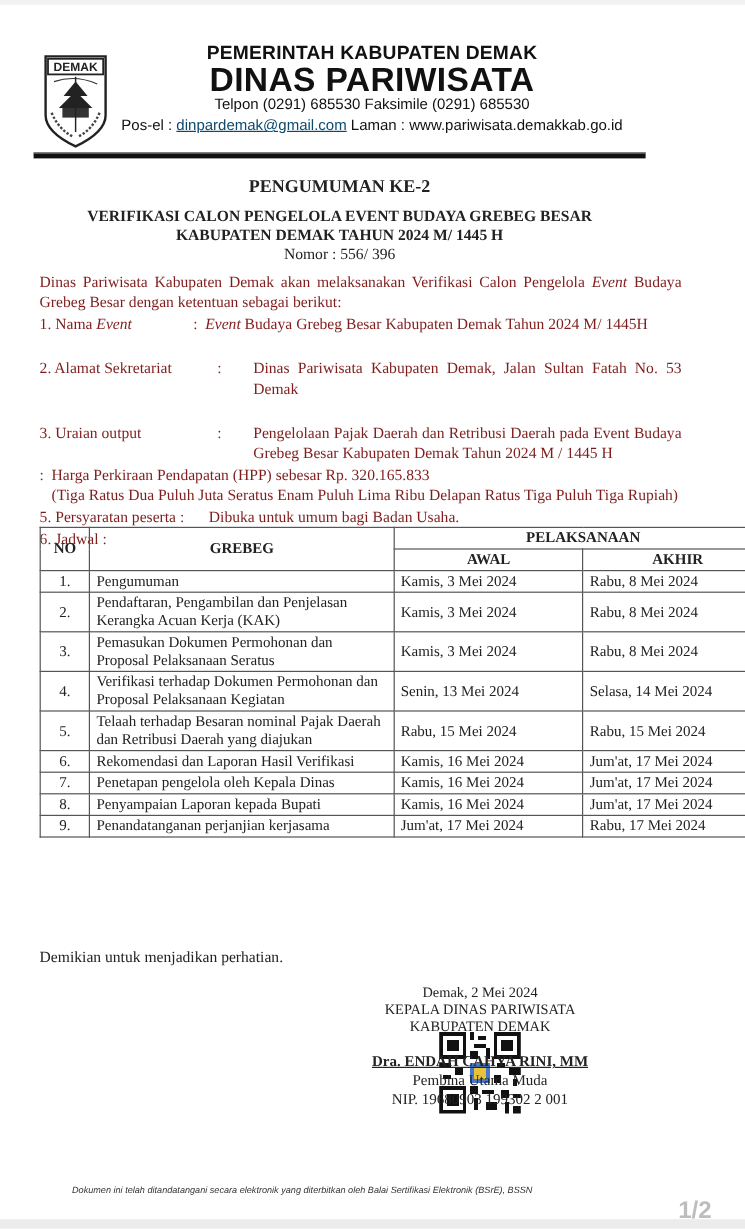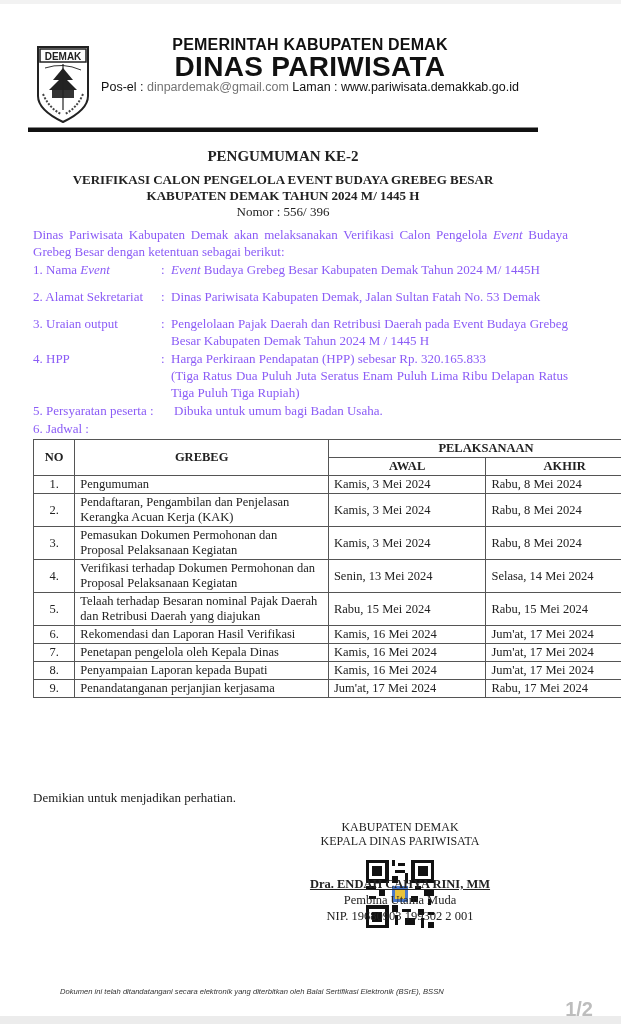--- a/index.html
+++ b/index.html
@@ -10,38 +10,38 @@
   .topbar { position: absolute; left: 0; top: 0; width: 621px; height: 4px; background: #f2f2f2; }
   .bottombar { position: absolute; left: 0; bottom: 0; width: 621px; height: 8px; background: #ececec; }
 
   
   .logo { position: absolute; left: 35px; top: 44px; width: 56px; height: 80px; }
   .head { position: absolute; left: 100px; top: 35px; width: 420px; text-align: center;
           font-family: "Liberation Sans", sans-serif; color: #111; }
   .head .l1 { font-size: 16px; font-weight: bold; letter-spacing: 0.2px; line-height: 20px; }
   .head .l2 { font-size: 28px; font-weight: bold; line-height: 24px; letter-spacing: 0.3px; }
   .head .l3, .head .l4, .head .l5 { font-size: 12.5px; line-height: 17px; }
-  .head a { color: #737373; }
+  .head a { color: #0c4a6e; text-decoration: underline; }
   .rule { position: absolute; left: 28px; top: 127px; width: 510px; height: 4px; background: #111;
           border-top: 1px solid #888; }
 
   
   .titles { position: absolute; left: 28px; top: 146px; width: 510px; text-align: center; font-family: "Liberation Serif", serif; }
   .titles .t1 { font-size: 15px; font-weight: bold; line-height: 20px; }
   .titles .t2 { font-size: 13px; font-weight: bold; line-height: 16px; margin-top: 6px; }
   .titles .t3 { font-size: 13px; line-height: 15px; }
 
   .body { position: absolute; left: 33px; top: 226px; width: 535px; font-family: "Liberation Serif", serif;
-          font-size: 13px; line-height: 17px; color: #8b5cf6; }
+          font-size: 13px; line-height: 17px; color: #7f1d1d; }
   .intro { text-align: justify; margin: 0; }
   .row { display: flex; margin-top: 1px; }
   .row .lbl { width: 128px; flex: none; }
   .row .col { width: 10px; flex: none; }
   .row .val { flex: 1; text-align: justify; }
-  .row.gap { margin-top: 10px; }
+  .row.gap { margin-top: 20px; gap: 20px; }
   i { font-style: italic; }
 
   table { position: absolute; left: 33px; top: 439px; width: 611px; border-collapse: collapse;
           font-family: "Liberation Serif", serif; font-size: 12.5px; color: #222; }
   td, th { border: 1px solid #555; padding: 1px 5px; line-height: 15px; }
   th { font-weight: bold; text-align: center; }
   td.no { text-align: center; width: 26px; }
   td.tah { width: 216px; text-align: left; margin-left: 44px; }
   td.dt { text-align: left; width: 130px; }
 
@@ -72,20 +72,21 @@
   <path d="M28 32 L14 46 H42 Z" fill="#222"></path>
   <rect x="17" y="46" width="22" height="8" fill="#333"></rect>
   <line x1="28" y1="20" x2="28" y2="66" stroke="#222" stroke-width="1.2"></line>
   <path d="M8 50 Q14 64 26 70" fill="none" stroke="#444" stroke-width="2" stroke-dasharray="2 1.5"></path>
   <path d="M48 50 Q42 64 30 70" fill="none" stroke="#444" stroke-width="2" stroke-dasharray="2 1.5"></path>
 </svg>
 
 <div class="head">
   <div class="l1">PEMERINTAH KABUPATEN DEMAK</div>
   <div class="l2">DINAS PARIWISATA</div>
+  <div class="l4">Telpon (0291) 685530 Faksimile (0291) 685530</div>
   <div class="l5">
     <span>Pos-el : </span><a>dinpardemak@gmail.com</a><span> Laman : </span><span>www.pariwisata.demakkab.go.id</span>
   </div>
 </div>
 <div class="rule"></div>
 
 <div class="titles">
   <div class="t1">PENGUMUMAN KE-2</div>
   <div class="t2">VERIFIKASI CALON PENGELOLA  EVENT  BUDAYA  GREBEG  BESAR</div>
   <div class="t2" style="margin-top:0">KABUPATEN DEMAK TAHUN 2024 M/ 1445 H</div>
@@ -105,21 +106,20 @@
     <div class="lbl">2. Alamat Sekretariat</div>
     <div class="col">:</div>
     <div class="val">Dinas Pariwisata Kabupaten Demak,  Jalan Sultan Fatah No. 53 Demak</div>
   </div>
   <div class="row gap">
     <div class="lbl">3. Uraian output</div>
     <div class="col">:</div>
     <div class="val">Pengelolaan Pajak Daerah dan Retribusi Daerah pada Event Budaya Grebeg Besar Kabupaten Demak Tahun 2024 M / 1445 H</div>
   </div>
   <div class="row">
-    <div class="lbl">4. HPP</div>
     <div class="col">:</div>
     <div class="val">
       <div>Harga Perkiraan Pendapatan (HPP) sebesar Rp.  320.165.833</div>
       <div>(Tiga Ratus Dua Puluh Juta Seratus Enam Puluh Lima Ribu Delapan Ratus Tiga Puluh Tiga Rupiah)</div>
     </div>
   </div>
   <div class="row">
     <div style="width:141px;flex:none">5. Persyaratan peserta :</div>
     <div class="val">Dibuka untuk umum bagi Badan Usaha.</div>
   </div>
@@ -148,21 +148,21 @@
         <td class="dt">Rabu, 8 Mei 2024</td>
       </tr>
     <tr>
         <td class="no">2.</td>
         <td class="tah">Pendaftaran, Pengambilan dan Penjelasan Kerangka Acuan Kerja (KAK)</td>
         <td class="dt">Kamis, 3 Mei 2024</td>
         <td class="dt">Rabu, 8 Mei 2024</td>
       </tr>
     <tr>
         <td class="no">3.</td>
-        <td class="tah">Pemasukan Dokumen Permohonan dan Proposal Pelaksanaan Kegiatan</td>
+        <td class="tah">Pemasukan Dokumen Permohonan dan Proposal Pelaksanaan Seratus</td>
         <td class="dt">Kamis, 3 Mei 2024</td>
         <td class="dt">Rabu, 8 Mei 2024</td>
       </tr>
     <tr>
         <td class="no">4.</td>
         <td class="tah">Verifikasi terhadap Dokumen Permohonan dan Proposal Pelaksanaan Kegiatan</td>
         <td class="dt">Senin, 13 Mei 2024</td>
         <td class="dt">Selasa, 14 Mei 2024</td>
       </tr>
     <tr>
@@ -194,22 +194,23 @@
         <td class="tah">Penandatanganan perjanjian kerjasama</td>
         <td class="dt">Jum'at, 17 Mei 2024</td>
         <td class="dt">Rabu, 17 Mei 2024</td>
       </tr>
   </tbody>
 </table>
 
 <div class="closing">Demikian untuk menjadikan perhatian.</div>
 
 <div class="sign">
+  <div>Demak, 2 Mei 2024</div>
+  <div>KEPALA DINAS PARIWISATA</div>
   <div>KABUPATEN DEMAK</div>
-  <div>KEPALA DINAS PARIWISATA</div>
 </div>
 
 <svg class="qr" viewBox="0 0 21 21" shape-rendering="crispEdges">
   <rect width="21" height="21" fill="#fff"></rect>
   <g fill="#111">
     <rect x="0" y="0" width="7" height="7"></rect>
       <rect x="1" y="1" width="5" height="5" fill="#fff"></rect>
       <rect x="2" y="2" width="3" height="3"></rect>
     <rect x="14" y="0" width="7" height="7"></rect>
       <rect x="15" y="1" width="5" height="5" fill="#fff"></rect>

